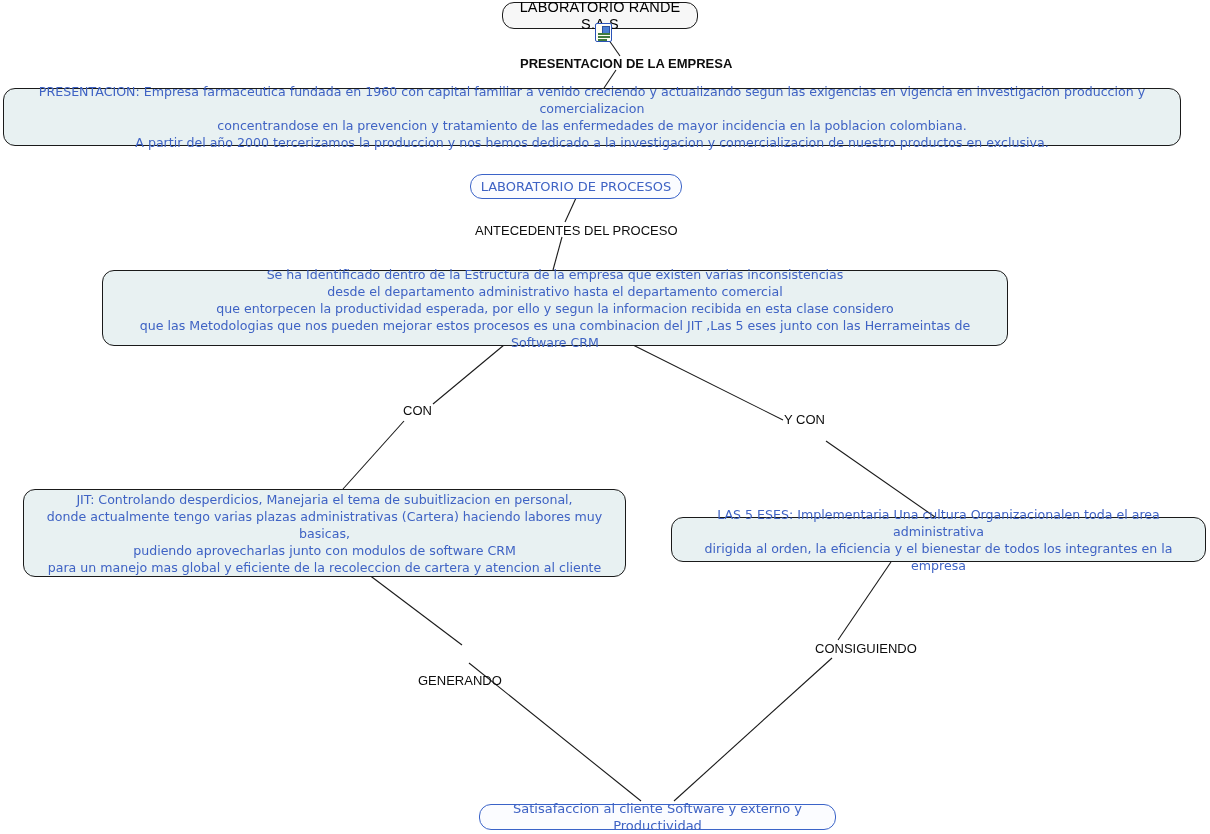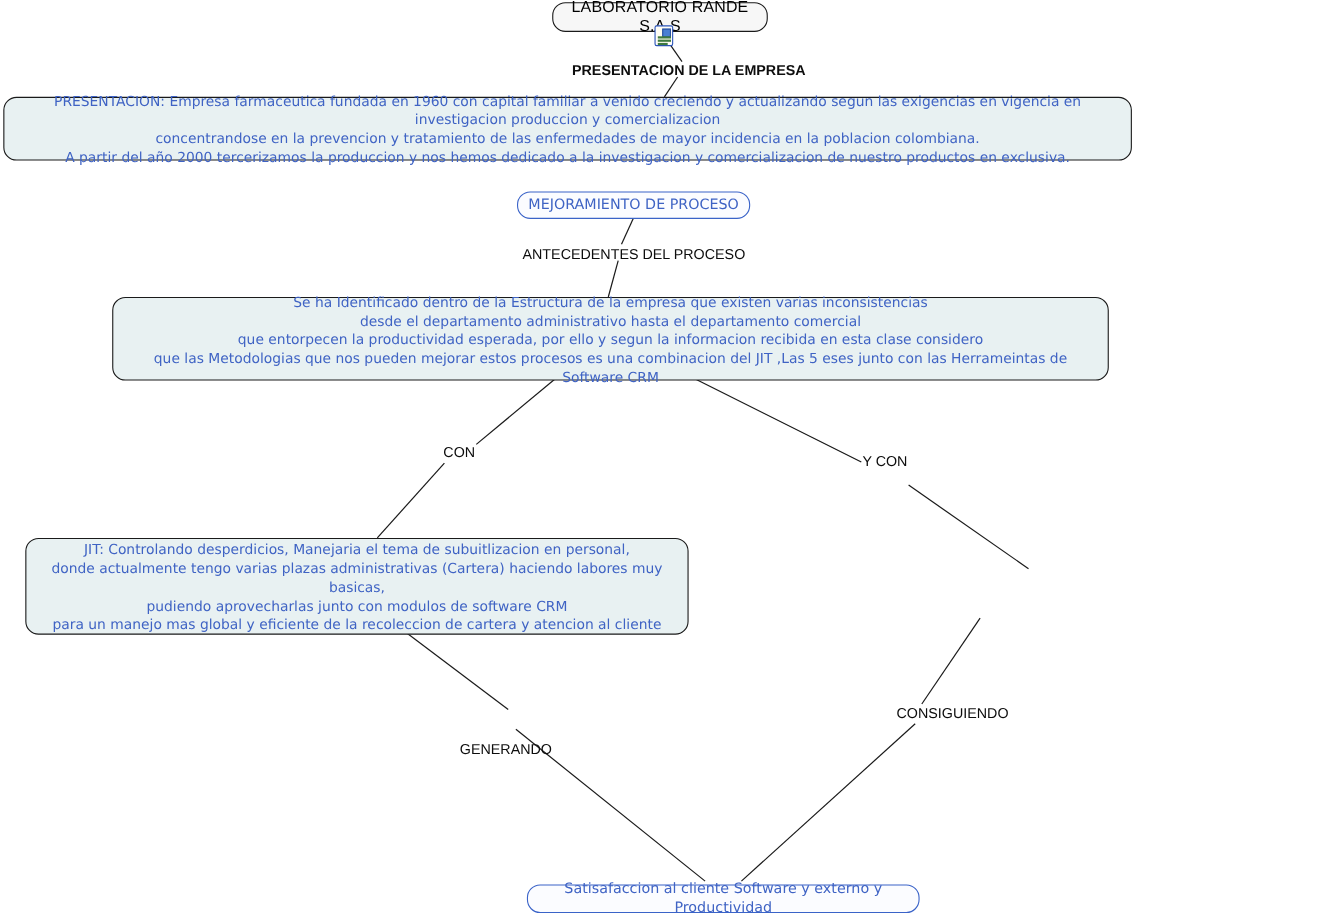--- a/index.html
+++ b/index.html
@@ -151,42 +151,44 @@
   <div class="res-icon" style="left:595px; top:23px;">
     <span class="sheet"></span>
     <span class="sq"></span>
     <span class="ln l1"></span>
     <span class="ln l2"></span>
     <span class="ln l3"></span>
   </div>
 
   <div class="edge-label" style="left:520px; top:56px;font-weight:bold;">PRESENTACION DE LA EMPRESA</div>
 
-  <div class="node node-text" style="left:3px; top:88px; width:1026px; height:58px;">PRESENTACION: Empresa farmaceutica fundada en 1960 con capital familiar a venido creciendo y actualizando segun las exigencias en vigencia en investigacion produccion y comercializacion
+  <div class="node node-text" style="left:3px; top:88px; width:1178px; height:58px;">PRESENTACION: Empresa farmaceutica fundada en 1960 con capital familiar a venido creciendo y actualizando segun las exigencias en vigencia en investigacion produccion y comercializacion
 concentrandose en la prevencion y tratamiento de las enfermedades de mayor incidencia en la poblacion colombiana.
 A partir del año 2000 tercerizamos la produccion y nos hemos dedicado a la investigacion y comercializacion de nuestro productos en exclusiva.</div>
 
-  <div class="node node-concept" style="left:470px; top:174px; width:212px; height:25px;">MEJORAMIENTO DE PROCESO</div>
+  <div class="node node-concept" style="left:470px; top:174px; width:212px; height:25px;">LABORATORIO DE PROCESOS</div>
 
   <div class="edge-label" style="left:475px; top:223px;">ANTECEDENTES DEL PROCESO</div>
 
   <div class="node node-text" style="left:102px; top:270px; width:906px; height:76px;">Se ha Identificado dentro de la Estructura de la empresa que existen varias inconsistencias
 desde el departamento administrativo hasta el departamento comercial
 que entorpecen la productividad esperada, por ello y segun la informacion recibida en esta clase considero
 que las Metodologias que nos pueden mejorar estos procesos es una combinacion del JIT ,Las 5 eses junto con las Herrameintas de Software CRM</div>
 
   <div class="edge-label" style="left:403px; top:403px;text-align:right;">CON</div>
 
   <div class="edge-label" style="left:784px; top:412px;">Y CON</div>
 
   <div class="node node-text" style="left:23px; top:489px; width:603px; height:88px;">JIT: Controlando desperdicios, Manejaria el tema de subuitlizacion en personal,
 donde actualmente tengo varias plazas administrativas (Cartera) haciendo labores muy basicas,
 pudiendo aprovecharlas junto con modulos de software CRM
 para un manejo mas global y eficiente de la recoleccion de cartera y atencion al cliente</div>
 
+  <div class="node node-text" style="left:671px; top:517px; width:535px; height:45px;">LAS 5 ESES: Implementaria Una cultura Organizacionalen toda el area administrativa
+dirigida al orden, la eficiencia y el bienestar de todos los integrantes en la empresa</div>
 
   <div class="edge-label" style="left:418px; top:646px;margin-top:27px;">GENERANDO</div>
 
   <div class="edge-label" style="left:815px; top:641px;">CONSIGUIENDO</div>
 
   <div class="node node-concept" style="left:479px; top:804px; width:357px; height:26px;">Satisafaccion al cliente Software y externo y Productividad</div>
 
 </div>
 
 </body></html>

